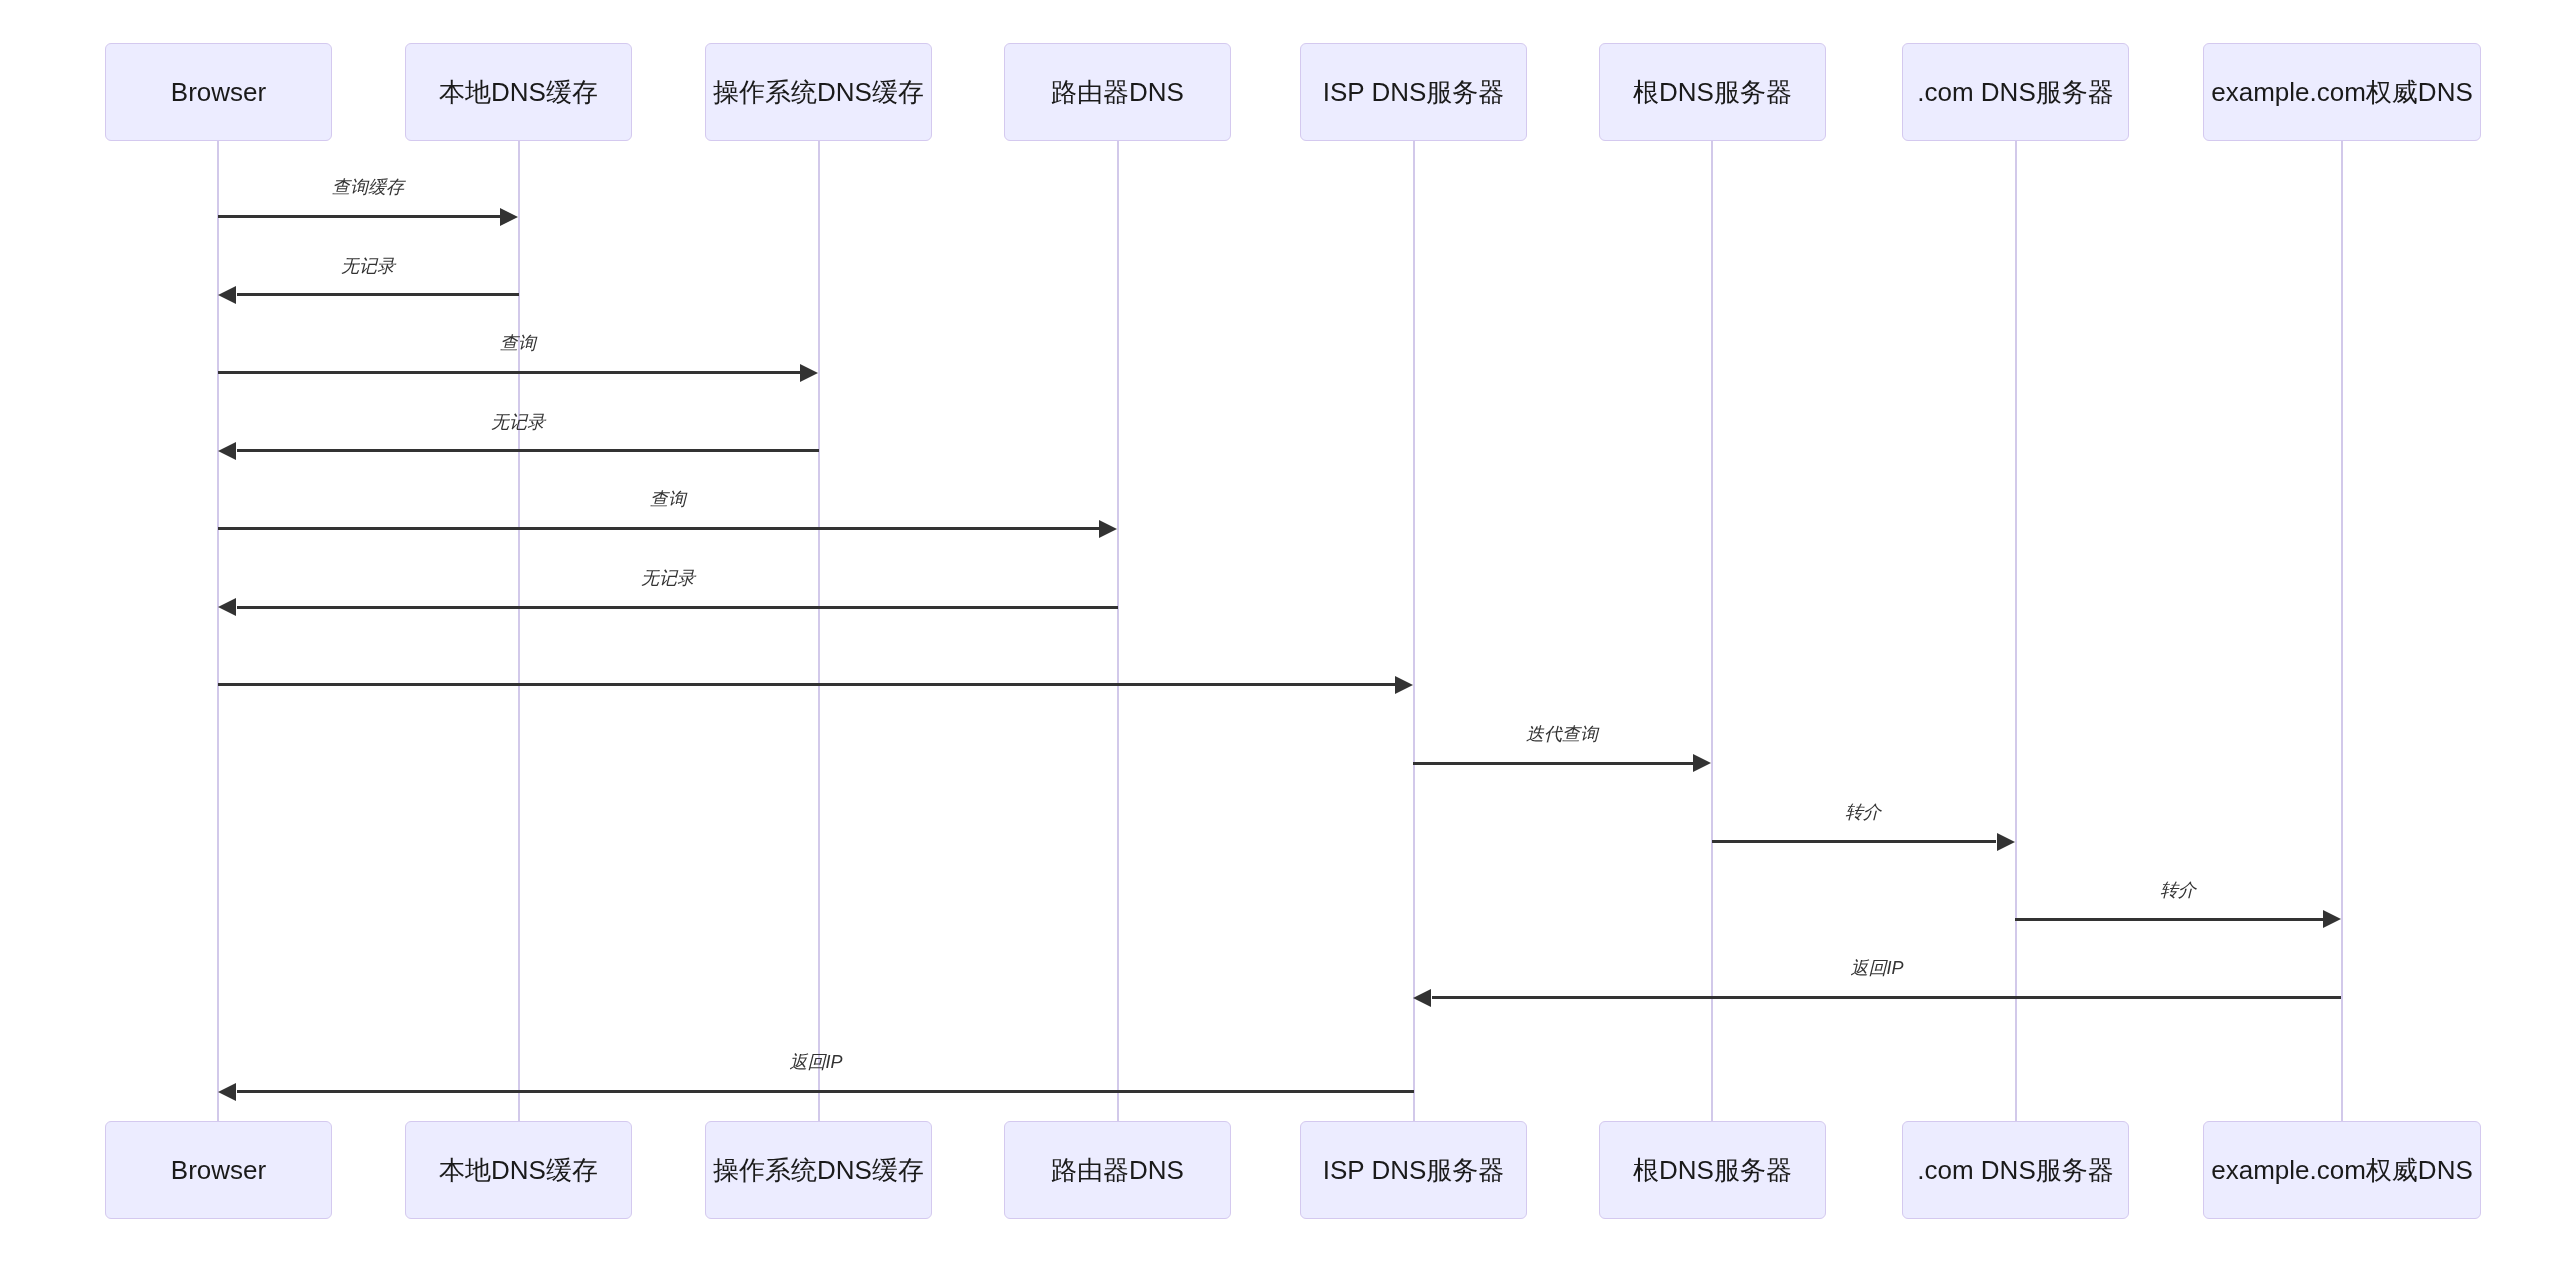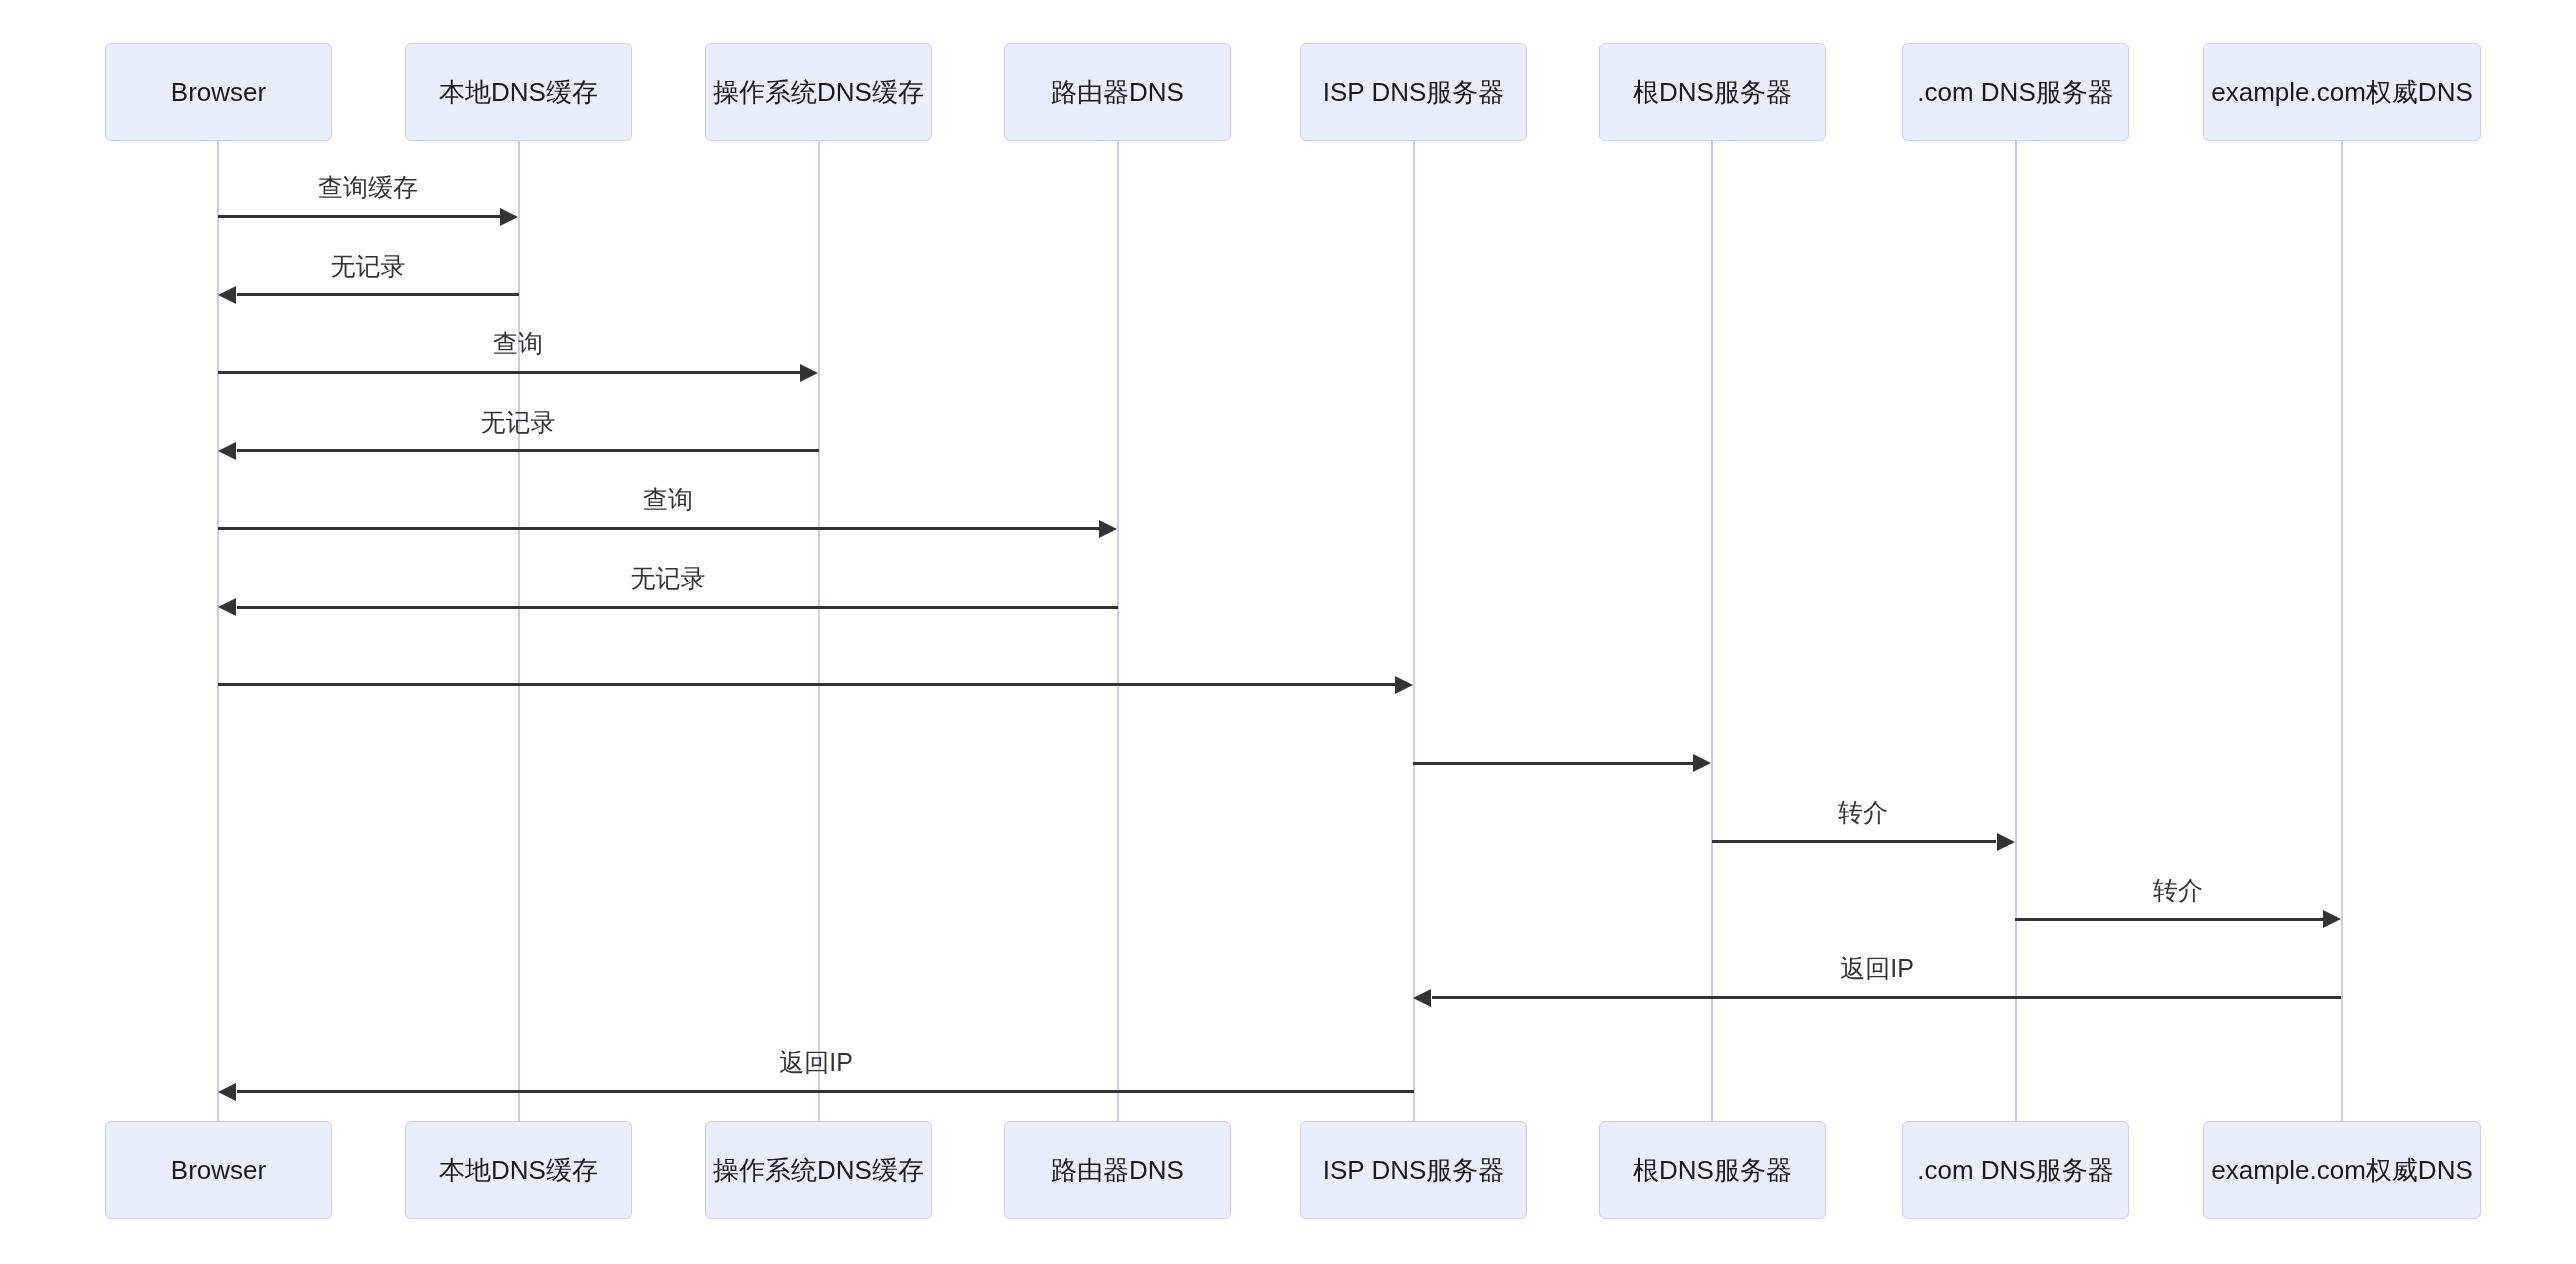--- a/index.html
+++ b/index.html
@@ -31,23 +31,24 @@
     width: 2.2px;
     height: 980px;
     background: #d2c9ea;
   }
   .msg-label {
     position: absolute;
     width: 448px;
     height: 34px;
     line-height: 34px;
     text-align: center;
-    font-size: 25px;
+    font-size: 18px;
     color: #333333;
     white-space: nowrap;
+    font-style: italic;
   }
   .msg-line {
     position: absolute;
     height: 3px;
     background: #333333;
   }
   .head-r, .head-l {
     position: absolute;
     width: 0;
     height: 0;
@@ -100,20 +101,21 @@
   <div class="msg-line" style="left:218px; top:527px; width:881px"></div>
   <div class="head-r" style="left:1099px; top:520px"></div>
 
   <div class="msg-label" style="left:444px; top:561px">无记录</div>
   <div class="msg-line" style="left:237px; top:606px; width:881px"></div>
   <div class="head-l" style="left:218px; top:598px"></div>
 
   <div class="msg-line" style="left:218px; top:683px; width:1177px"></div>
   <div class="head-r" style="left:1395px; top:676px"></div>
 
+  <div class="msg-label" style="left:1338px; top:717px">迭代查询</div>
   <div class="msg-line" style="left:1413px; top:762px; width:280px"></div>
   <div class="head-r" style="left:1693px; top:754px"></div>
 
   <div class="msg-label" style="left:1639px; top:795px">转介</div>
   <div class="msg-line" style="left:1712px; top:840px; width:284px"></div>
   <div class="head-r" style="left:1997px; top:833px"></div>
 
   <div class="msg-label" style="left:1954px; top:873px">转介</div>
   <div class="msg-line" style="left:2015px; top:918px; width:308px"></div>
   <div class="head-r" style="left:2323px; top:910px"></div>

